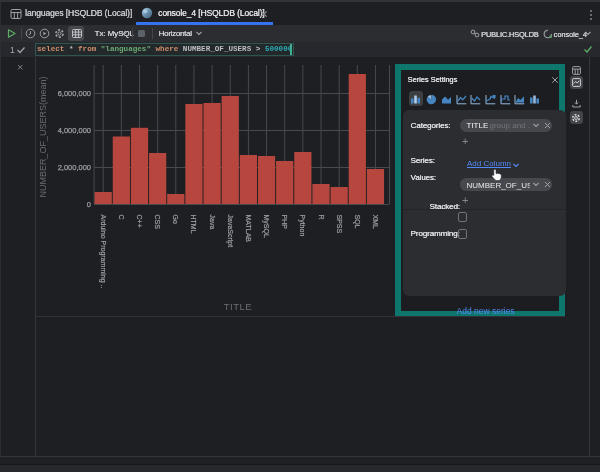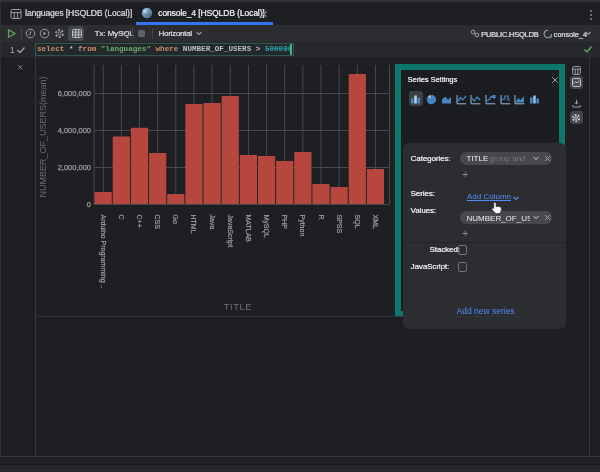--- a/index.html
+++ b/index.html
@@ -241,21 +241,21 @@
     <svg class="abs" style="left:112.5px;top:24px;" width="11" height="11" viewBox="0 0 11 11">
       <path d="M1 9.8 L1 1 M1 9.8 L10.3 9.8" stroke="#94b9de" stroke-width="1"></path>
       <path d="M1.5 8.5 L4 4 L6.5 6 L10 2.3 L10 8.5 Z" fill="#4585c2"></path>
     </svg>
     <svg class="abs" style="left:127.5px;top:24px;" width="11" height="11" viewBox="0 0 11 11">
       <rect x="1" y="3.5" width="2.6" height="6" fill="#4585c2"></rect>
       <rect x="4.2" y="1.5" width="2.6" height="8" fill="#94b9de"></rect>
       <rect x="7.4" y="4.5" width="2.6" height="5" fill="#4585c2"></rect>
     </svg>
 
-    <div class="abs" style="left:2px;top:40.5px;width:163px;height:186px;background:#2b2d30;border-radius:6px;margin-top:33px;">
+    <div class="abs" style="left:2px;top:40.5px;width:163px;height:186px;background:#2b2d30;border-radius:6px;">
       <div class="abs txt" style="left:7.5px;top:10.5px;font-size:8px;color:#dfe1e5;">Categories:</div>
       <div class="abs" style="left:57px;top:8.5px;width:91.5px;height:13px;background:#46484d;border-radius:6.5px;">
         <span class="abs" style="left:6.5px;top:2.5px;font-size:8px;color:#f0f2f5;">TITLE</span>
         <span class="abs" style="left:29.5px;top:2.5px;width:40px;overflow:hidden;font-size:8px;color:#73767d;white-space:nowrap;">group and ...</span>
         <svg class="abs" style="left:71.5px;top:4.5px;" width="8" height="5" viewBox="0 0 8 5">
           <path d="M1.5 1 L4 3.5 L6.5 1" fill="none" stroke="#9da0a6" stroke-width="1.1"></path>
         </svg>
         <svg class="abs" style="left:83.5px;top:3.5px;" width="7" height="7" viewBox="0 0 7 7">
           <path d="M1 1 L6 6 M6 1 L1 6" stroke="#9da0a6" stroke-width="1"></path>
         </svg>
@@ -271,23 +271,23 @@
         <span class="abs" style="left:6.5px;top:2.5px;width:63px;overflow:hidden;font-size:8px;color:#e8eaed;white-space:nowrap;">NUMBER_OF_USE</span>
         <svg class="abs" style="left:71.5px;top:4px;" width="8" height="5" viewBox="0 0 8 5">
           <path d="M1.5 1 L4 3.5 L6.5 1" fill="none" stroke="#9da0a6" stroke-width="1.1"></path>
         </svg>
         <svg class="abs" style="left:83.5px;top:3px;" width="7" height="7" viewBox="0 0 7 7">
           <path d="M1 1 L6 6 M6 1 L1 6" stroke="#9da0a6" stroke-width="1"></path>
         </svg>
       </div>
       <div class="abs" style="left:59px;top:83.5px;font-size:11px;color:#87898e;">+</div>
       <div class="abs" style="left:0;top:98.5px;width:163px;height:1px;background:#222427;"></div>
-      <div class="abs txt" style="left:7.5px;top:102px;font-size:8px;color:#dfe1e5;padding-left:19px;">Stacked:</div>
+      <div class="abs txt" style="left:7.5px;top:92px;font-size:8px;color:#dfe1e5;padding-left:19px;">Stacked:</div>
       <div class="abs" style="left:54.5px;top:102px;width:9.5px;height:9.5px;border:1px solid #6f737a;border-radius:2px;"></div>
-      <div class="abs txt" style="left:7.5px;top:119px;font-size:8px;color:#dfe1e5;">JavaScript:</div>
+      <div class="abs txt" style="left:7.5px;top:119px;font-size:8px;color:#dfe1e5;">Programming:</div>
       <div class="abs" style="left:54.5px;top:119px;width:9.5px;height:9.5px;border:1px solid #6f737a;border-radius:2px;"></div>
 
       <svg class="abs" style="left:87.5px;top:57.5px;" width="11" height="13.5" viewBox="0 0 17 20">
         <path d="M6 1.5 C7 1.5 7.8 2.3 7.8 3.3 L7.8 8.2 L8.6 8.3 C8.8 7.8 9.3 7.5 9.9 7.5 C10.5 7.5 11 7.8 11.2 8.3 C11.5 8.1 11.8 8 12.2 8 C12.9 8 13.5 8.4 13.7 9 C13.9 8.9 14.1 8.9 14.3 8.9 C15.2 8.9 15.9 9.6 15.9 10.5 L15.9 13.5 C15.9 14.3 15.7 15 15.3 15.7 L14.2 17.8 C13.8 18.5 13.1 19 12.3 19 L8.5 19 C7.8 19 7.1 18.7 6.6 18.2 L1.9 13.2 C1.2 12.5 1.2 11.4 1.9 10.8 C2.5 10.2 3.5 10.2 4.1 10.8 L4.3 11 L4.3 3.3 C4.3 2.3 5 1.5 6 1.5 Z" fill="#ffffff" stroke="#26282e" stroke-width="1"></path>
       </svg>
     </div>
     <div class="abs" style="left:55.5px;top:236px;font-size:8.5px;color:#548af7;">Add new series</div>
   </div>
 
   <svg class="abs" style="left:571.5px;top:65.5px;" width="9" height="9" viewBox="0 0 9 9">

